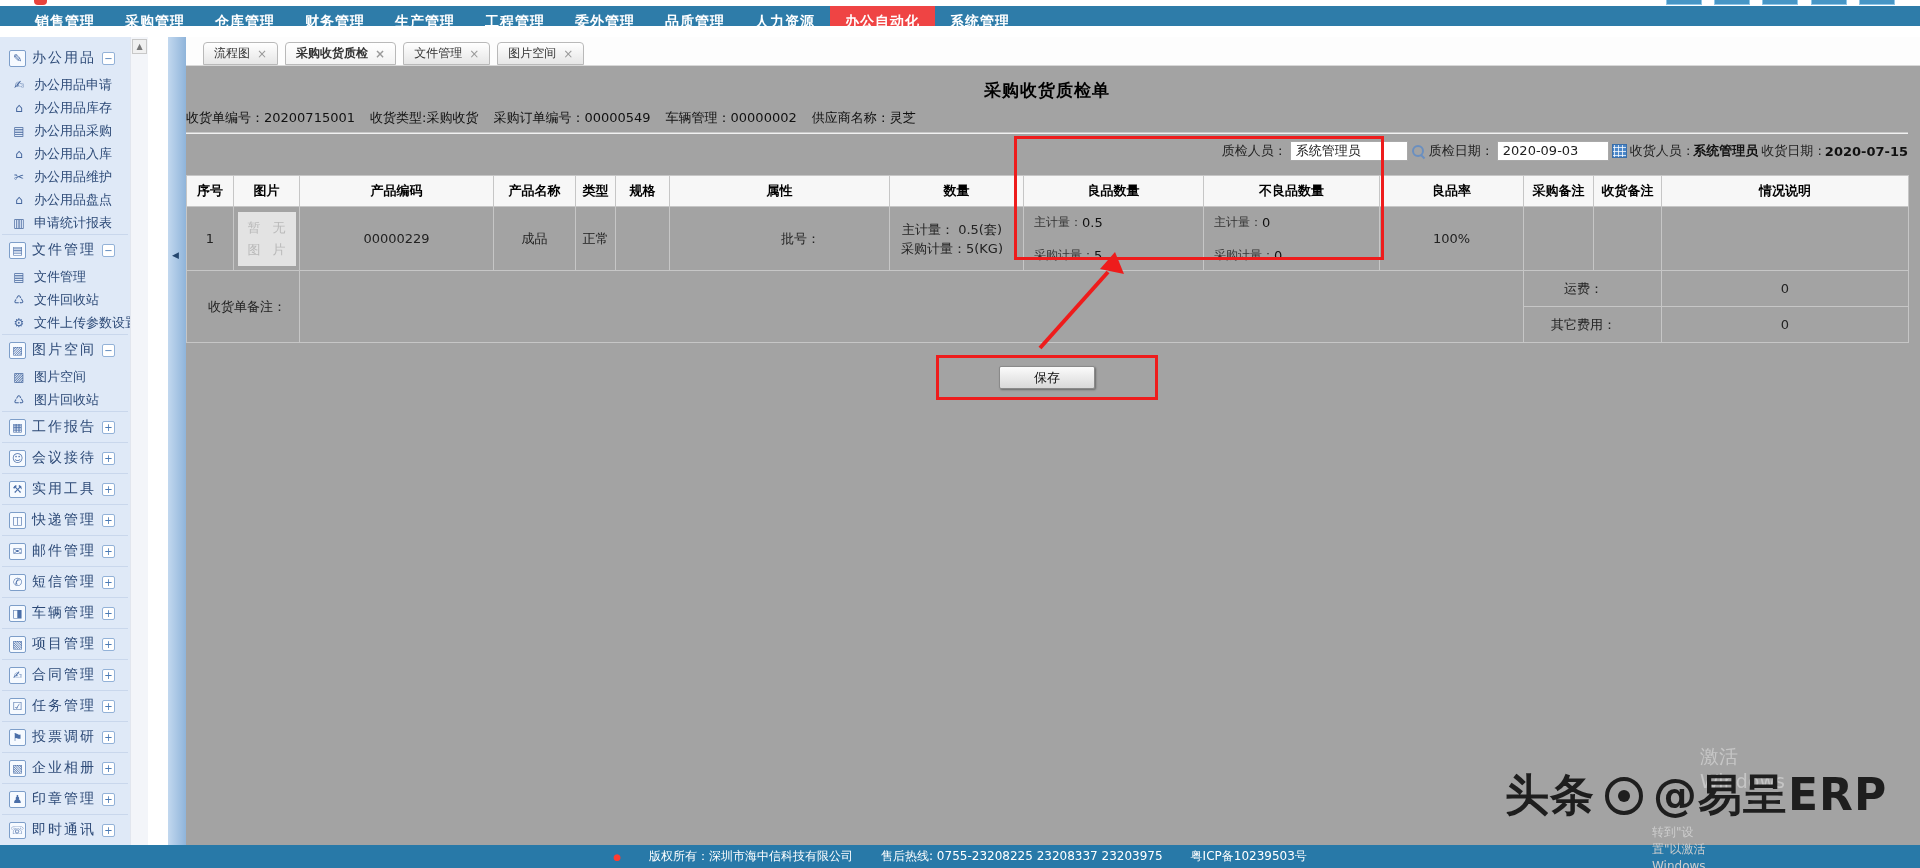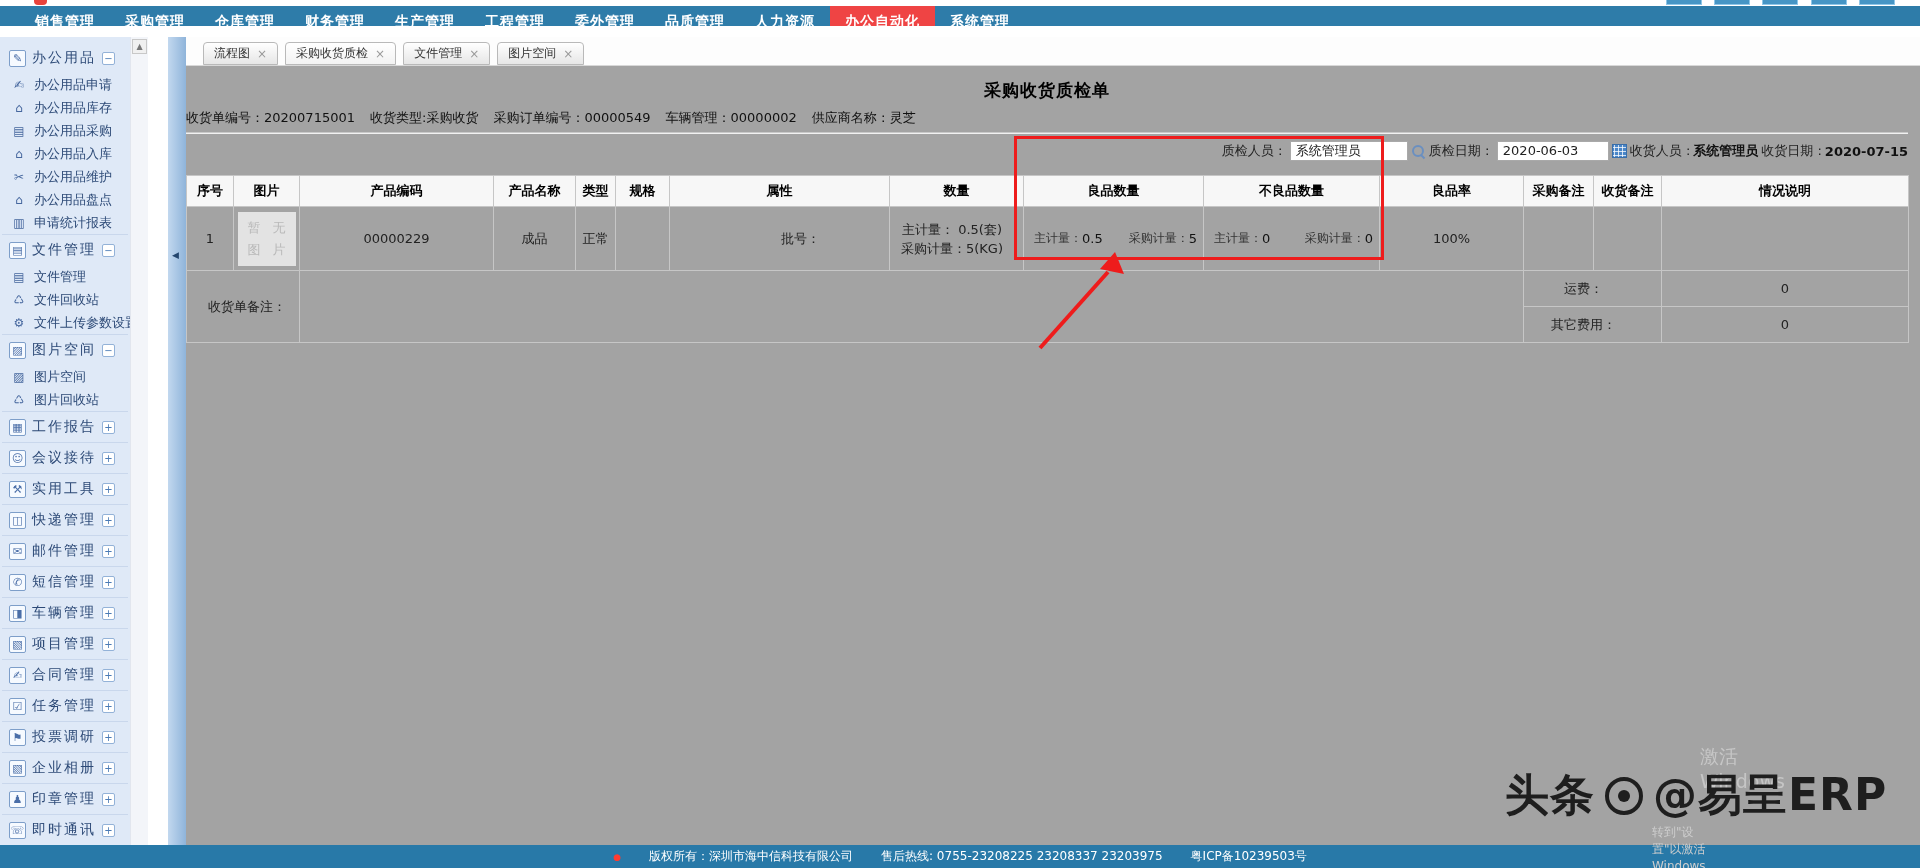--- a/index.html
+++ b/index.html
@@ -58,21 +58,21 @@
   #main { position:absolute; left:186px; top:37px; width:1734px; height:808px; background:#a3a3a3; }
   #tabbar {
     height:29px; display:flex; align-items:flex-end; gap:7px; padding-left:17px;
     border-bottom:1px solid #d8d8d8; background:#fdfdfd;
   }
   .tab {
     height:23px; border:1px solid #b9b9b9; border-radius:4px 4px 0 0;
     background:linear-gradient(#ffffff,#e6e6e6); padding:0 10px;
     display:flex; align-items:center; gap:7px; font-size:12px; color:#333; cursor:pointer;
   }
-  .tab.active { background:linear-gradient(#ffffff,#f2f2f2); font-weight:normal;align-items:center; }
+  .tab.active { background:linear-gradient(#ffffff,#f2f2f2); font-weight:bold;align-items:center; }
   .tab-close { color:#999; font-size:12px; line-height:1; }
   #content { position:relative; width:1722px; }
   #page-title { margin-top:13px; text-align:center; font-size:17px; font-weight:bold; color:#000; letter-spacing:1px; }
   #info-row { margin-top:7px; display:flex; gap:15px; font-size:13px; color:#111; white-space:nowrap; }
   #info-sep { margin-top:5px; height:2px; border-top:1px solid #c9c9c9; border-bottom:1px solid #f1f1f1; }
   #control-row { margin-top:6px; height:22px; display:flex; justify-content:flex-end; align-items:center; gap:3px; font-size:13px; color:#222; }
   .ctl-input {
     display:inline-block; height:20px; line-height:18px; border:1px solid #a9a9a9;
     background:#fff; padding:0 5px; font-size:13px; color:#222;
   }
@@ -98,21 +98,21 @@
     background-size:4px 4px; background-position:1px 2px;
   }
   
   #qc-table { margin-top:13px; border-collapse:collapse; table-layout:fixed; width:1722px; }
   #qc-table th, #qc-table td { border:1px solid #c6c6c6; font-size:13px; text-align:center; vertical-align:middle; overflow:hidden; }
   #qc-table th { height:31px; background:#f7f7f7; font-weight:bold; color:#000; }
   #qc-table tr.data-row td { height:64px; }
   td.cell-attr { text-align:left; padding-left:42px; }
   td.cell-qty { text-align:right; padding-right:9px; font-size:12px; line-height:19px; color:#222; }
   td.cell-split { padding:6px 6px; }
-  .split-inner { display:flex; flex-direction:row; justify-content:space-between; height:50px; }
+  .split-inner { display:flex; flex-direction:column; justify-content:space-between; height:50px; }
   .split-line { display:flex; align-items:center; }
   .split-line .sl-label { font-size:12px; color:#333; padding-left:4px; white-space:nowrap; }
   .split-line .sl-value { flex:1; text-align:left; font-size:13px; color:#111; }
   .noimg-box {
     width:58px; height:54px; margin:0 auto; background:#e3e3e3;
     display:flex; flex-direction:column; justify-content:center; gap:4px;
     color:#b9b9b9; font-size:13px; letter-spacing:4px; text-indent:4px;
   }
   tr.remark-row td { height:36px; }
   td.remark-label { text-align:left; padding-left:8px; }
@@ -387,21 +387,21 @@
         <span class="info-item"><span>车辆管理</span><span>：</span><span>00000002</span></span>
         <span class="info-item"><span>供应商名称</span><span>：</span><span>灵芝</span></span>
       </div>
     <div id="info-sep"></div>
 
     <div id="control-row">
       <span>质检人员：</span>
       <span class="ctl-input" id="inspector-input">系统管理员</span>
       <span class="icon-magnifier"></span>
       <span>质检日期：</span>
-      <span class="ctl-input" id="inspect-date-input">2020-06-03</span>
+      <span class="ctl-input" id="inspect-date-input">2020-09-03</span>
       <span class="icon-calendar"></span>
       <span>收货人员 :</span>
       <span class="bold-val">系统管理员</span>
       <span>收货日期 :</span>
       <span class="bold-val">2020-07-15</span>
     </div>
 
     <table id="qc-table">
       <colgroup id="qc-cols">
           <col style="width: 47px;">
@@ -490,20 +490,25 @@
           <td colspan="2" class="fee-label">运费：</td>
           <td>0</td>
         </tr>
         <tr class="remark-row">
           <td colspan="2" class="fee-label">其它费用：</td>
           <td>0</td>
         </tr>
       </tbody>
     </table>
 
+    <div id="save-wrap">
+      <div id="save-box">
+        <button id="save-btn">保存</button>
+      </div>
+    </div>
   </div>
 </div>
 
 <div id="hl-columns"></div>
 <svg id="annot-arrow" width="120" height="105">
   <line x1="22" y1="98" x2="90" y2="22" stroke="#ee1c1c" stroke-width="4"></line>
   <polygon points="97,2 106,24 82,19" fill="#ee1c1c"></polygon>
 </svg>
 
 <div id="activation">

